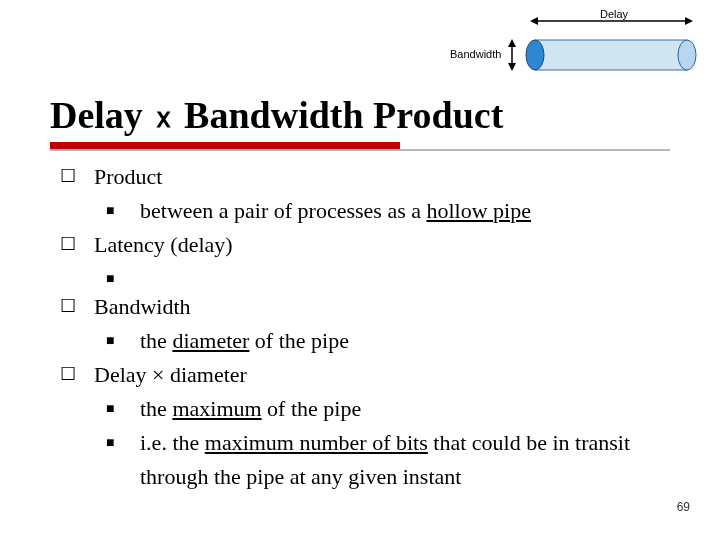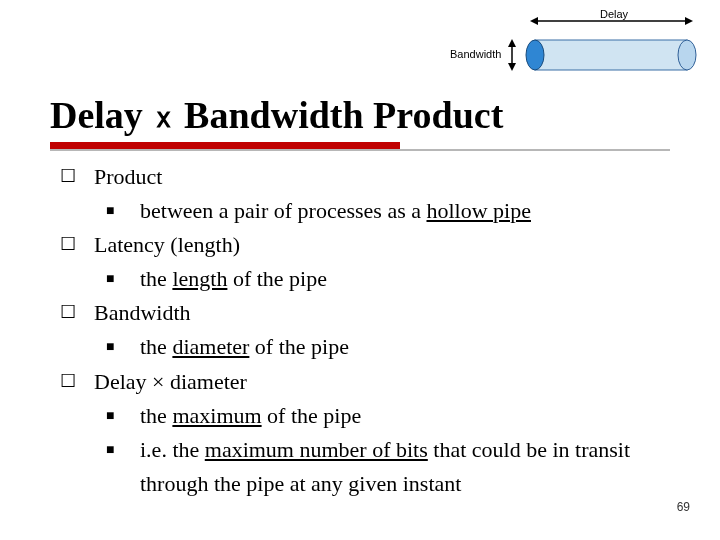--- a/index.html
+++ b/index.html
@@ -148,27 +148,24 @@
   </div>
   <div class="row-s">
     <span class="bullet-s">■</span>
     <span class="txt">
       <span>between a pair of processes as a </span><span class="u">hollow pipe</span><span></span>
     </span>
   </div>
 
   <div class="row-o">
     <span class="bullet-o">☐</span>
-    <span class="txt">Latency (length)</span>
+    <span class="txt">Latency (delay)</span>
   </div>
   <div class="row-s">
     <span class="bullet-s">■</span>
-    <span class="txt">
-      <span>the </span><span class="u">length</span><span> of the pipe</span>
-    </span>
   </div>
 
   <div class="row-o">
     <span class="bullet-o">☐</span>
     <span class="txt">Bandwidth</span>
   </div>
   <div class="row-s">
     <span class="bullet-s">■</span>
     <span class="txt">
       <span>the </span><span class="u">diameter</span><span> of the pipe</span>

